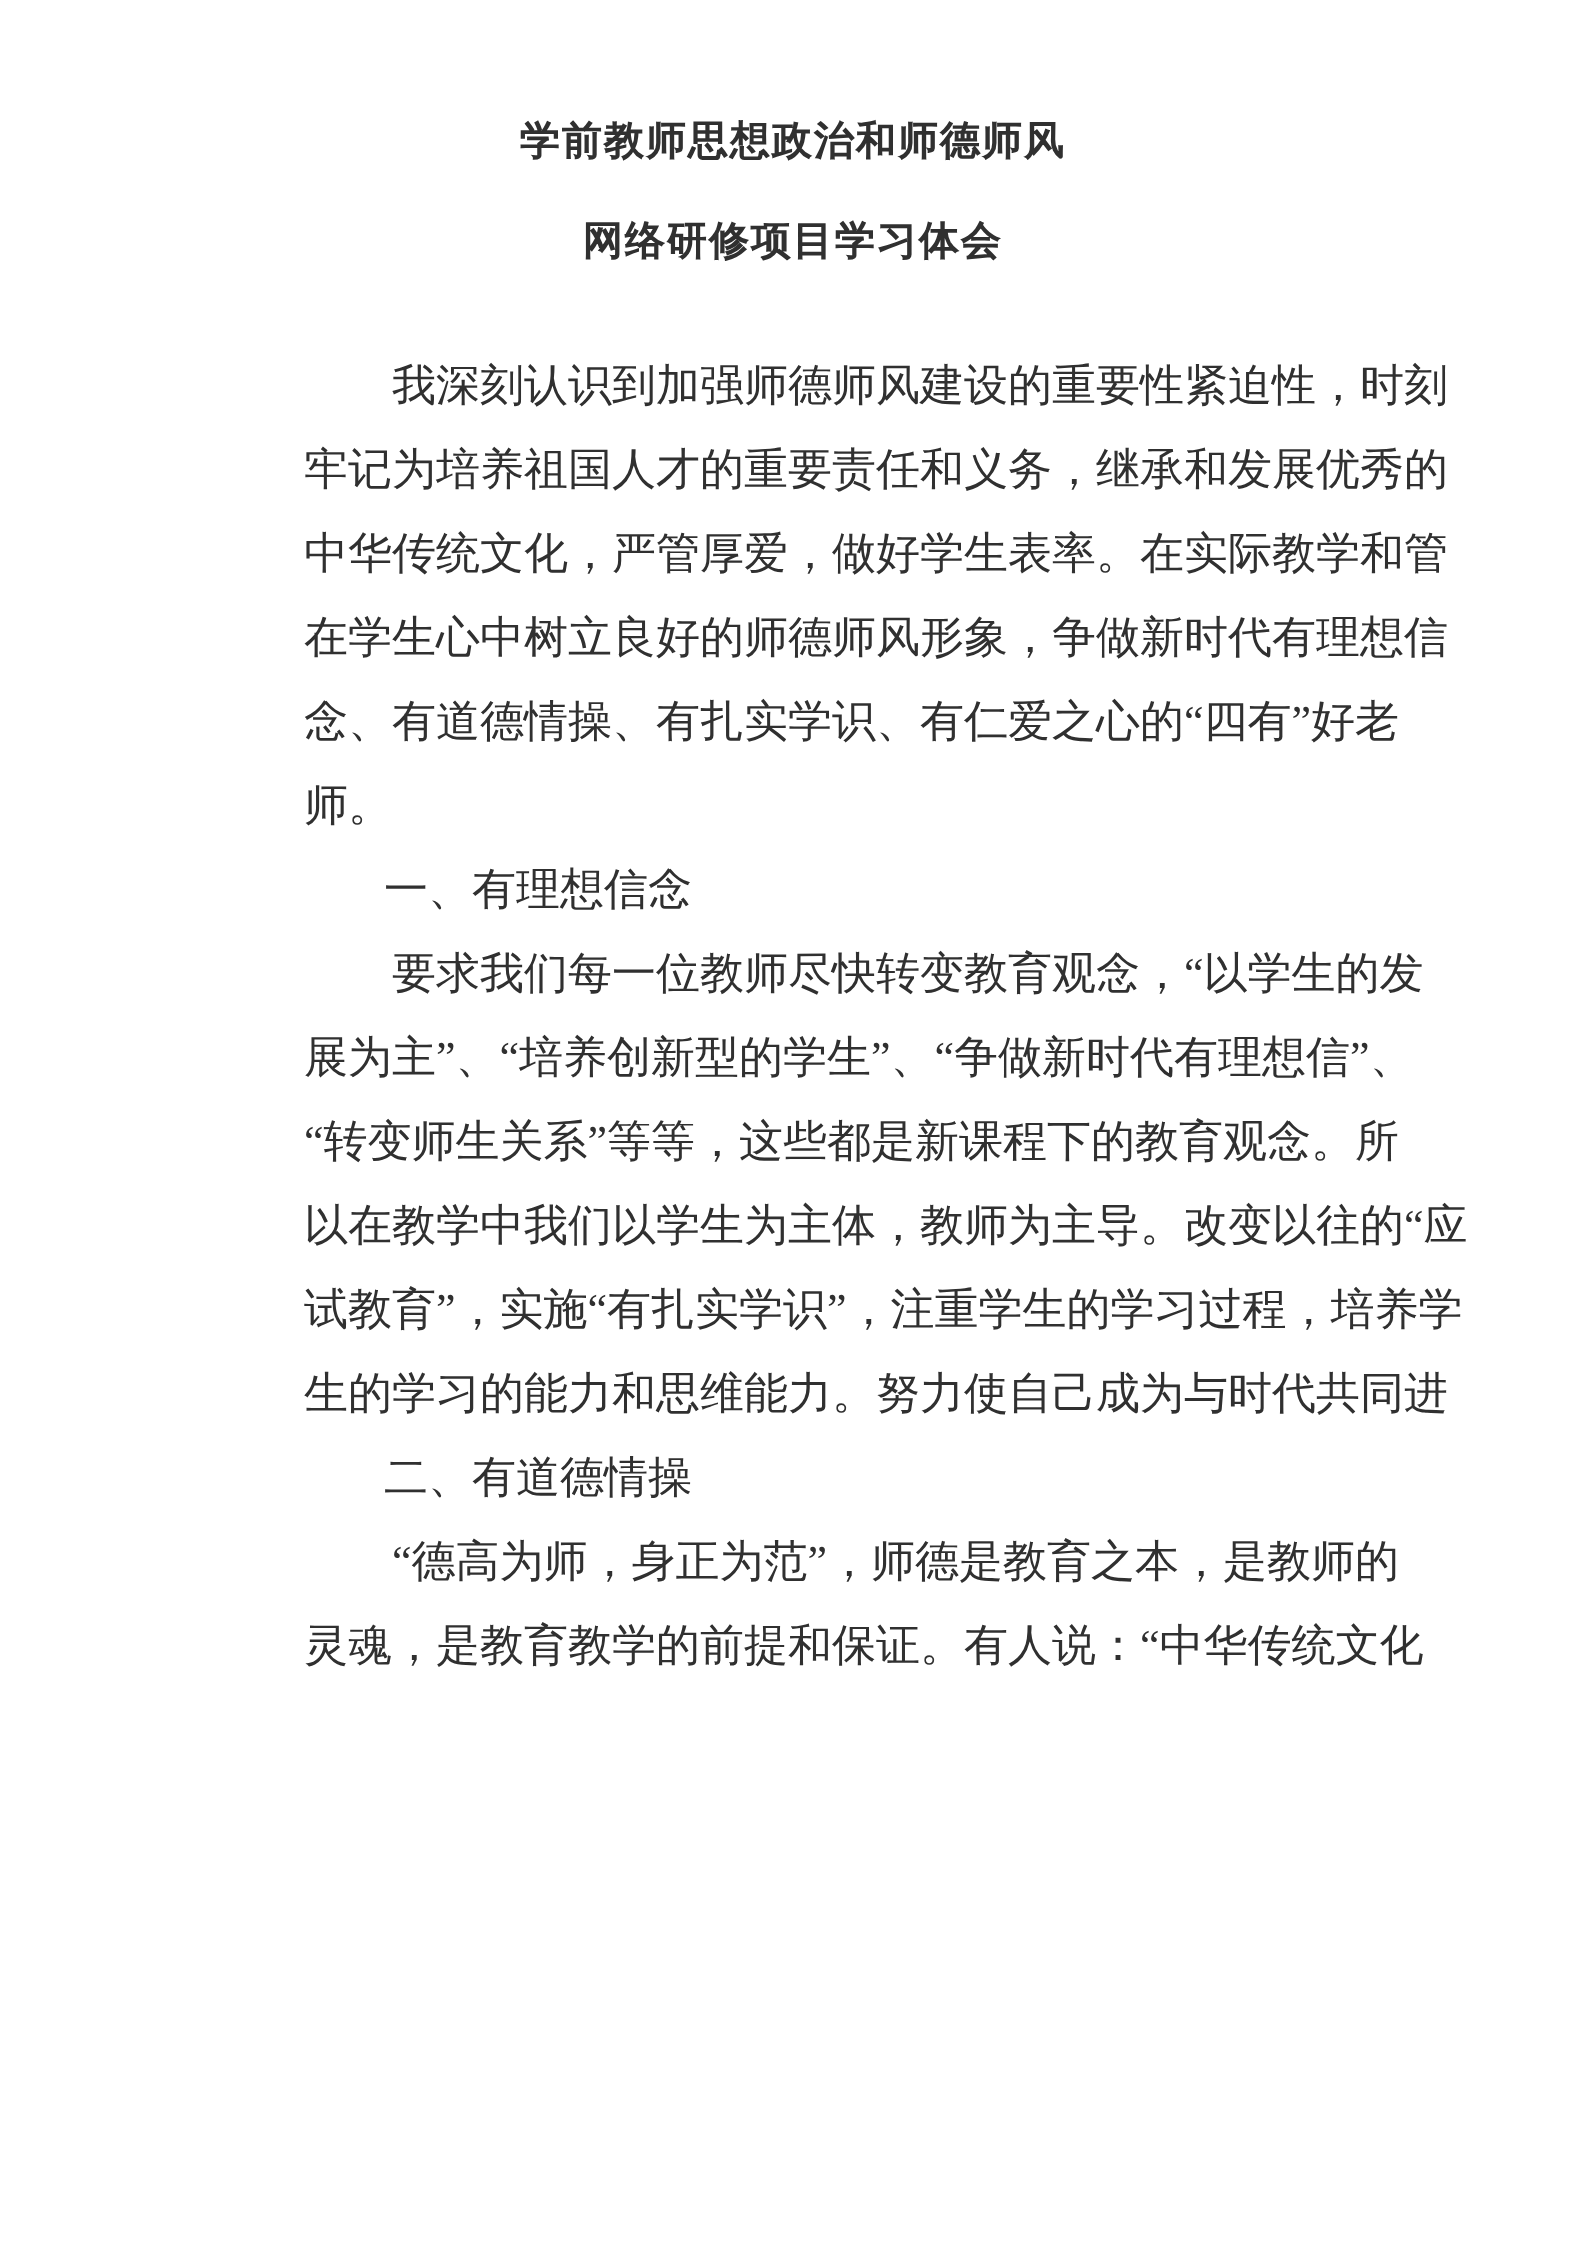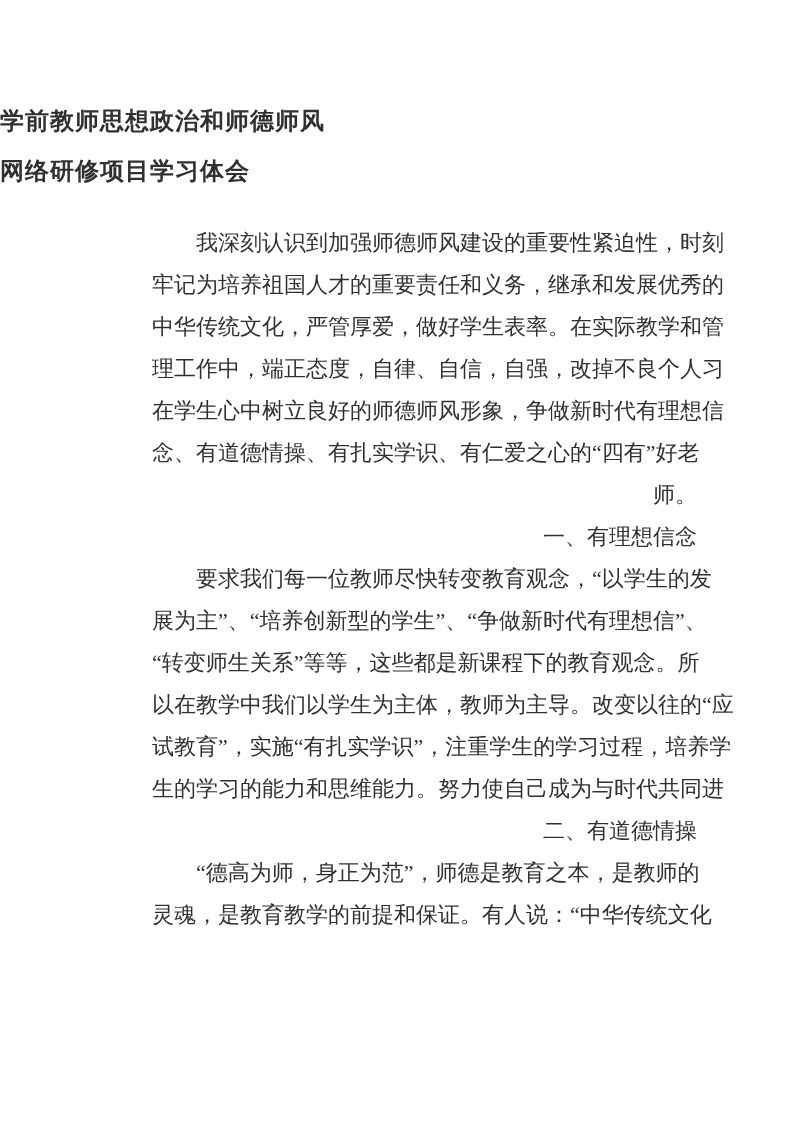--- a/index.html
+++ b/index.html
@@ -14,41 +14,41 @@
     color: #303030;
   }
   .page {
     position: relative;
     width: 793px;
     height: 1122px;
     overflow: hidden;
     background: #ffffff;
   }
   .title-block {
-    padding-top: 96px;
-    text-align: left;
+    padding-top: 46px;
+    text-align: center;
     font-weight: bold;
-    font-size: 24px;
+    font-size: 20px;
   }
   .title-line {
     height: 50px;
     line-height: 50px;
     letter-spacing: 1px;
   }
   .doc-body {
     margin-top: 26px;
     margin-left: 108px;
     width: 589px;
     font-size: 22px;
   }
   .line {
     height: 42px;
     line-height: 42px;
     white-space: nowrap;
-    text-align: right;
+    text-align: left;
     margin-left: 44px;
   }
   .indent {
     text-indent: 44px;
   }
   .heading {
     text-indent: 40px;
   }
 </style>
 </head>
@@ -56,21 +56,20 @@
 
 <div class="page">
   <div class="title-block">
     <div class="title-line">学前教师思想政治和师德师风</div>
     <div class="title-line">网络研修项目学习体会</div>
   </div>
   <div class="doc-body">
       <div class="line indent fill" style="letter-spacing: 0px;">我深刻认识到加强师德师风建设的重要性紧迫性，时刻</div>
       <div class="line fill" style="letter-spacing: 0px;">牢记为培养祖国人才的重要责任和义务，继承和发展优秀的</div>
       <div class="line fill" style="letter-spacing: 0px;">中华传统文化，严管厚爱，做好学生表率。在实际教学和管</div>
-      <div class="line fill" style="letter-spacing: 0px;">理工作中，端正态度，自律、自信，自强，改掉不良个人习</div>
       <div class="line fill" style="letter-spacing: 0px;">在学生心中树立良好的师德师风形象，争做新时代有理想信</div>
       <div class="line fill" style="letter-spacing: 0px;">念、有道德情操、有扎实学识、有仁爱之心的“四有”好老</div>
       <div class="line">师。</div>
       <div class="line heading">一、有理想信念</div>
       <div class="line indent fill" style="letter-spacing: 0px;">要求我们每一位教师尽快转变教育观念，“以学生的发</div>
       <div class="line fill" style="letter-spacing: 0px;">展为主”、“培养创新型的学生”、“争做新时代有理想信”、</div>
       <div class="line fill" style="letter-spacing: 0px;">“转变师生关系”等等，这些都是新课程下的教育观念。所</div>
       <div class="line fill" style="letter-spacing: 0px;">以在教学中我们以学生为主体，教师为主导。改变以往的“应</div>
       <div class="line fill" style="letter-spacing: 0px;">试教育”，实施“有扎实学识”，注重学生的学习过程，培养学</div>
       <div class="line fill" style="letter-spacing: 0px;">生的学习的能力和思维能力。努力使自己成为与时代共同进</div>

